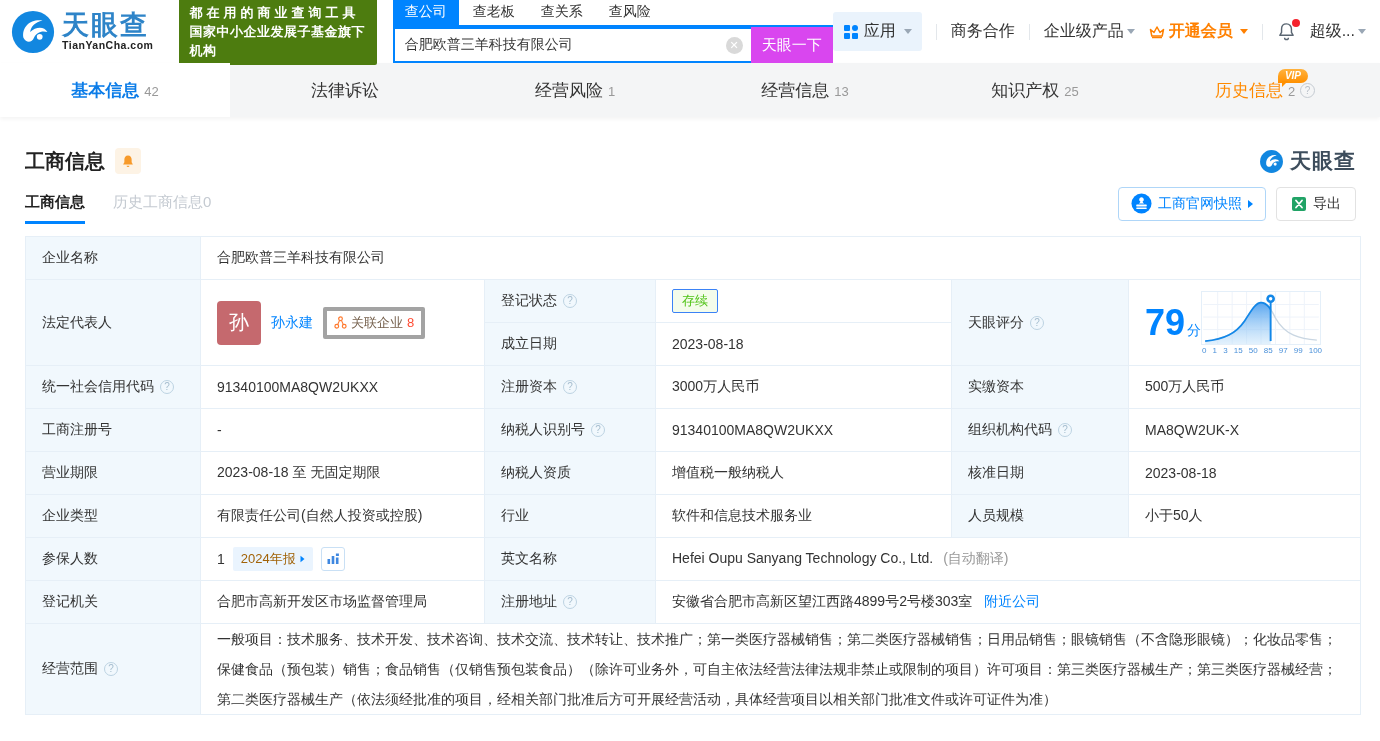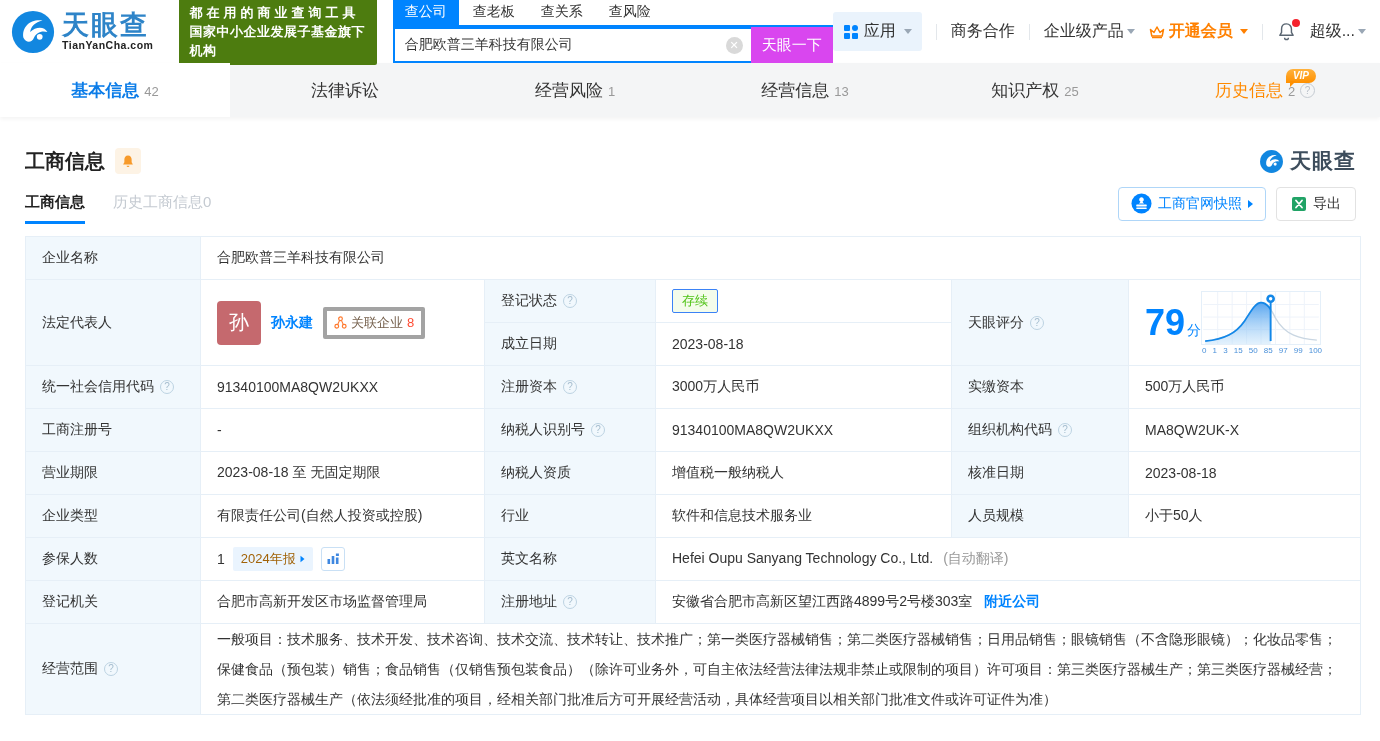--- a/index.html
+++ b/index.html
@@ -40,21 +40,21 @@
 
   
   .nav-strip { height:54px; display:flex; background:#F4F5F6; box-shadow:0 2px 4px rgba(0,0,0,.05); }
   .nav-tab { flex:1; display:flex; align-items:center; justify-content:center; font-size:17px; cursor:pointer; position:relative; color:#333; }
   .nav-tab .cnt { font-size:13px; color:#999; margin-left:5px; margin-top:2px; }
   .nav-tab.active { background:#fff; }
   .nav-tab.active .lbl { color:#0B7CE8; font-weight:bold; }
   .nav-tab.history .lbl { color:#FF8A00; }
   .qmark { display:inline-block; width:15px; height:15px; border:1px solid #C5CBD2; border-radius:50%;
      color:#B8BFC8; font-size:10px; line-height:13px; text-align:center; margin-left:5px; cursor:pointer; }
-  .vip-badge { position:absolute; top:6px; right:64px; background:linear-gradient(180deg,#FFB23E,#FF9000);
+  .vip-badge { position:absolute; top:6px; right:72px; background:linear-gradient(180deg,#FFB23E,#FF9000);
      color:#fff; font-size:10px; font-weight:bold; font-style:italic; padding:1px 7px 2px;
      border-radius:7px 7px 7px 0; }
   .vip-badge:after { content:""; position:absolute; left:4px; bottom:-4px; border:4px solid transparent; border-top-color:#FF9000; border-left-color:#FF9000; border-width:3px;}
 
   
   .section-head { display:flex; align-items:center; padding:30px 24px 0 25px; }
   .section-title { font-size:20px; font-weight:bold; color:#222; }
   .bell-box { width:26px; height:26px; background:#FDF3E5; border-radius:4px; margin-left:10px;
      display:flex; align-items:center; justify-content:center; cursor:pointer; }
   .wm-logo { margin-left:auto; display:flex; align-items:center; gap:6px; }
@@ -79,21 +79,21 @@
   tr.r43 { height:43px; }
   tr.r86 { height:43px; }
   .lbl-flex { display:flex; align-items:center; }
   .help { display:inline-block; width:14px; height:14px; border:1px solid #BDD3E2; border-radius:50%;
      color:#A5BDCE; font-size:10px; line-height:12px; text-align:center; margin-left:6px; cursor:pointer; flex:none;}
   .status-badge { display:inline-block; border:1px solid #3b82f6; background:#F4FCEB; color:#52C41A;
      font-size:13px; padding:2px 9px; border-radius:2px; }
   .rep-cell { display:flex; align-items:center; gap:10px; }
   .avatar { width:44px; height:44px; border-radius:4px; background:#C5696E; color:#fff; font-size:20px;
      display:flex; align-items:center; justify-content:center; flex:none; }
-  a.blue, .blue-link { color:#0084FF; text-decoration:none; cursor:pointer;font-weight:bold; }
+  a.blue, .blue-link { color:#0084FF; text-decoration:none; cursor:pointer; }
   .rel-badge { display:inline-flex; align-items:center; gap:4px; border:4px solid #a3a3a3; border-radius:2px;
      padding:3px 7px; font-size:13px; cursor:pointer; }
   .rel-badge .t { color:#75604C; }
   .rel-badge .n { color:#FF4B33; }
   .score-cell { padding:0 10px 0 18px; }
   .score-flex { display:flex; align-items:center; }
   .score-num { font-size:36px; font-weight:bold; color:#0084FF; line-height:36px;}
   .score-unit { font-size:14px; color:#0084FF; margin-left:2px; }
   .mini-chart { width:122px; }
   .mini-chart .plot { border:1px solid #E4EFF9; display:block; }

